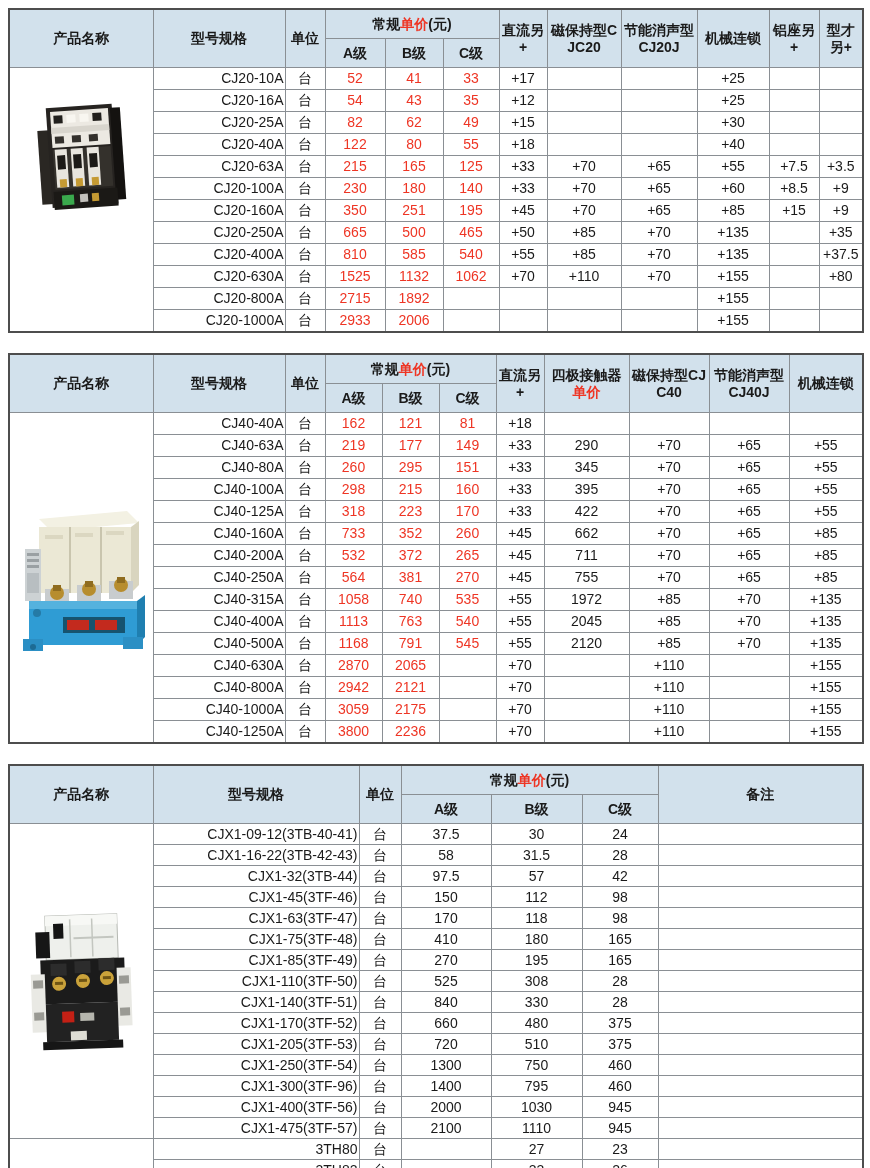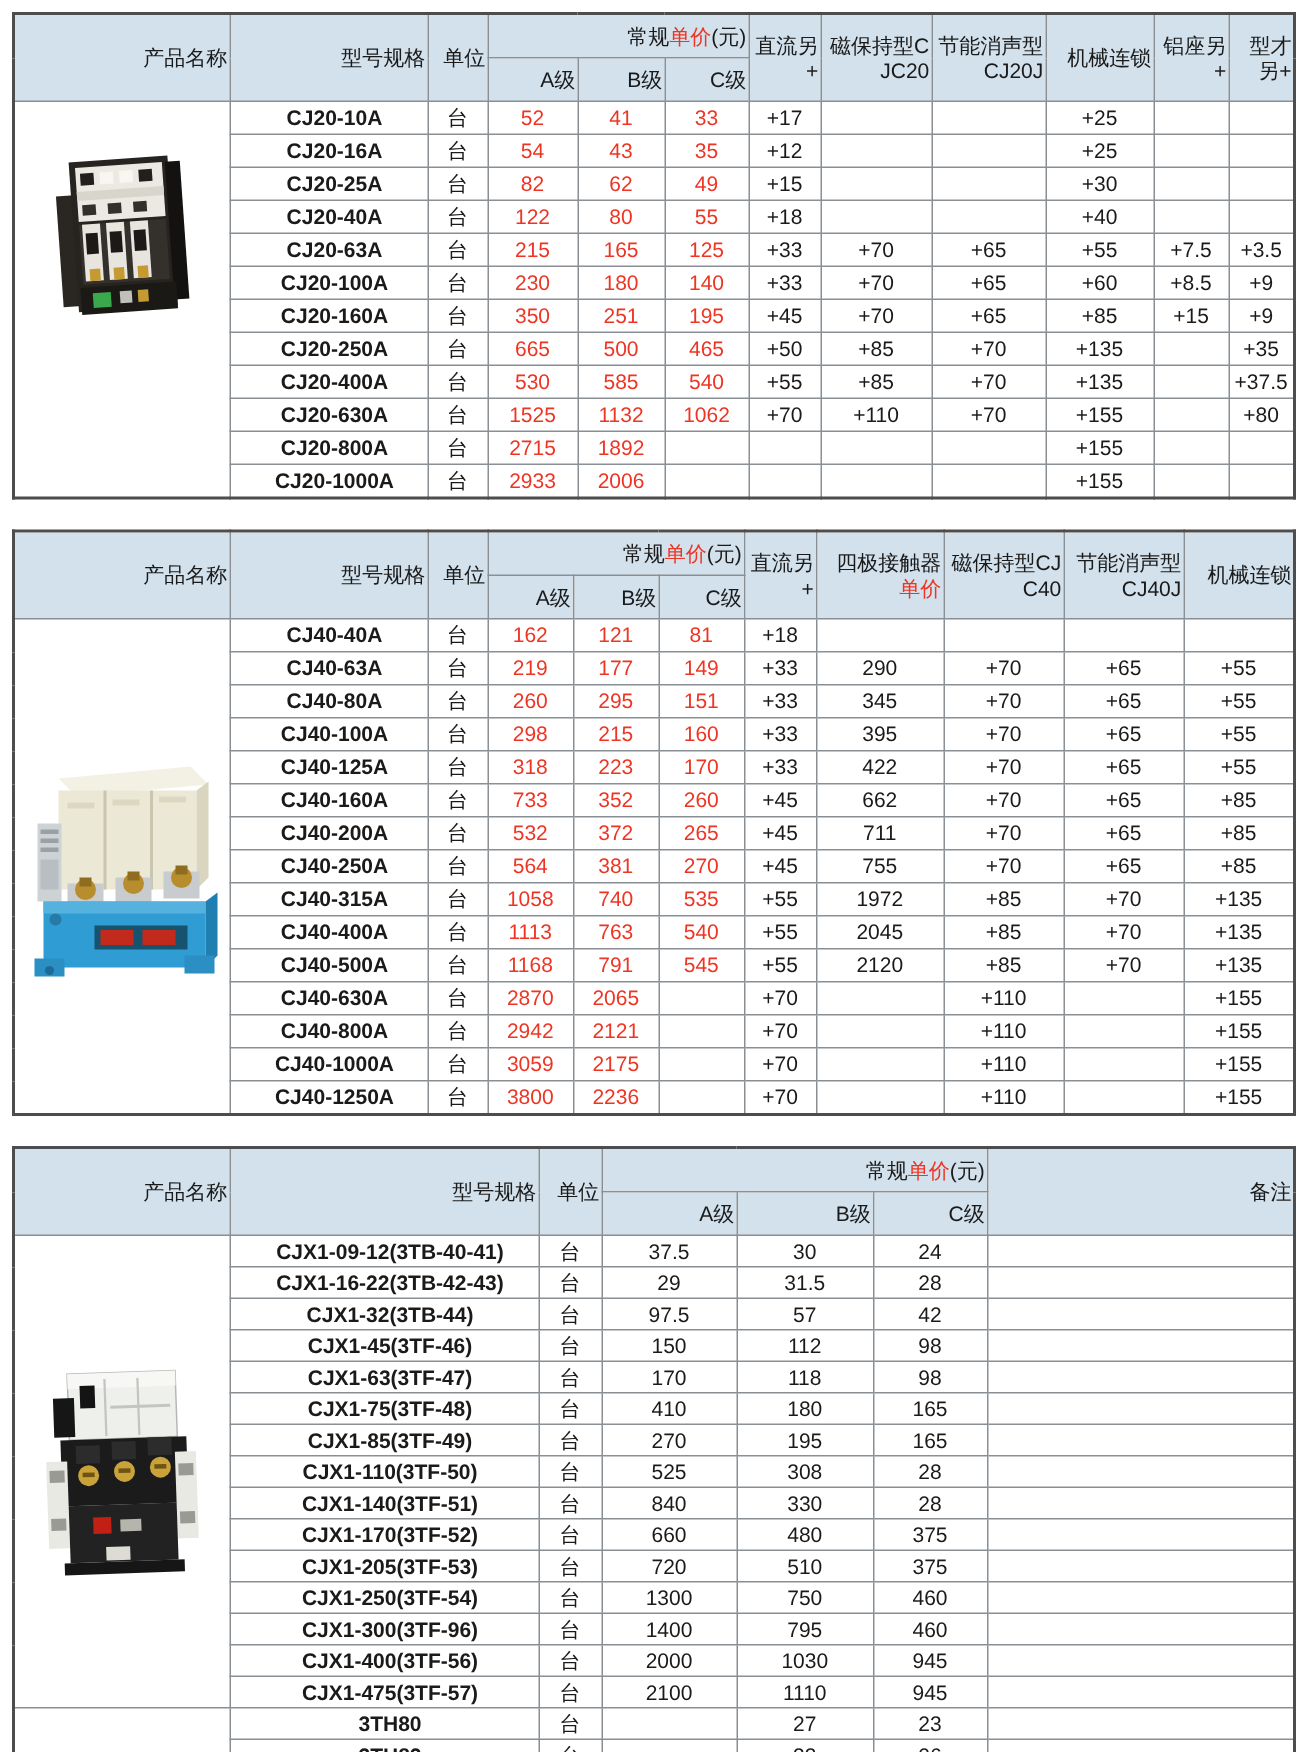--- a/index.html
+++ b/index.html
@@ -21,25 +21,25 @@
   }
   table.price + table.price{margin-top:20px;}
   th,td{
     border:1px solid var(--grid);
     font-size:14px;text-align:center;vertical-align:middle;
     padding:0 1px;overflow:hidden;line-height:1.2;
     word-break:break-all;
   }
   thead th{
     background:var(--header-bg);
-    font-weight:normal;height:24px;padding:2px 1px;text-align:right;
+    font-weight:bold;height:24px;padding:2px 1px;
   }
   tbody td{height:21px;background:#fff;}
   #table-cjx1 tbody td{height:20px;}
-  td.model{text-align:center;padding-left:9px;font-weight:bold;}
+  td.model{text-align:right;padding-left:9px;}
   td.red{color:var(--red);}
   .redtxt{color:var(--red);}
   td.imgcell{vertical-align:middle;background:#fff;}
   td.imgcell.top{vertical-align:top;padding-top:26px;}
   td.imgcell svg{display:block;margin:0 auto;}
 </style>
 </head>
 <body>
 
 <div class="sheet">
@@ -210,21 +210,21 @@
           <td>+50</td>
           <td>+85</td>
           <td>+70</td>
           <td>+135</td>
           <td></td>
           <td>+35</td>
         </tr>
         <tr>
           <td class="model">CJ20-400A</td>
           <td>台</td>
-          <td class="red">530</td>
+          <td class="red">810</td>
           <td class="red">585</td>
           <td class="red">540</td>
           <td>+55</td>
           <td>+85</td>
           <td>+70</td>
           <td>+135</td>
           <td></td>
           <td>+37.5</td>
         </tr>
         <tr>
@@ -582,21 +582,21 @@
           <td class="model">CJX1-09-12(3TB-40-41)</td>
           <td>台</td>
           <td>37.5</td>
           <td>30</td>
           <td>24</td>
           <td></td>
         </tr>
         <tr>
           <td class="model">CJX1-16-22(3TB-42-43)</td>
           <td>台</td>
-          <td>29</td>
+          <td>58</td>
           <td>31.5</td>
           <td>28</td>
           <td></td>
         </tr>
         <tr>
           <td class="model">CJX1-32(3TB-44)</td>
           <td>台</td>
           <td>97.5</td>
           <td>57</td>
           <td>42</td>

